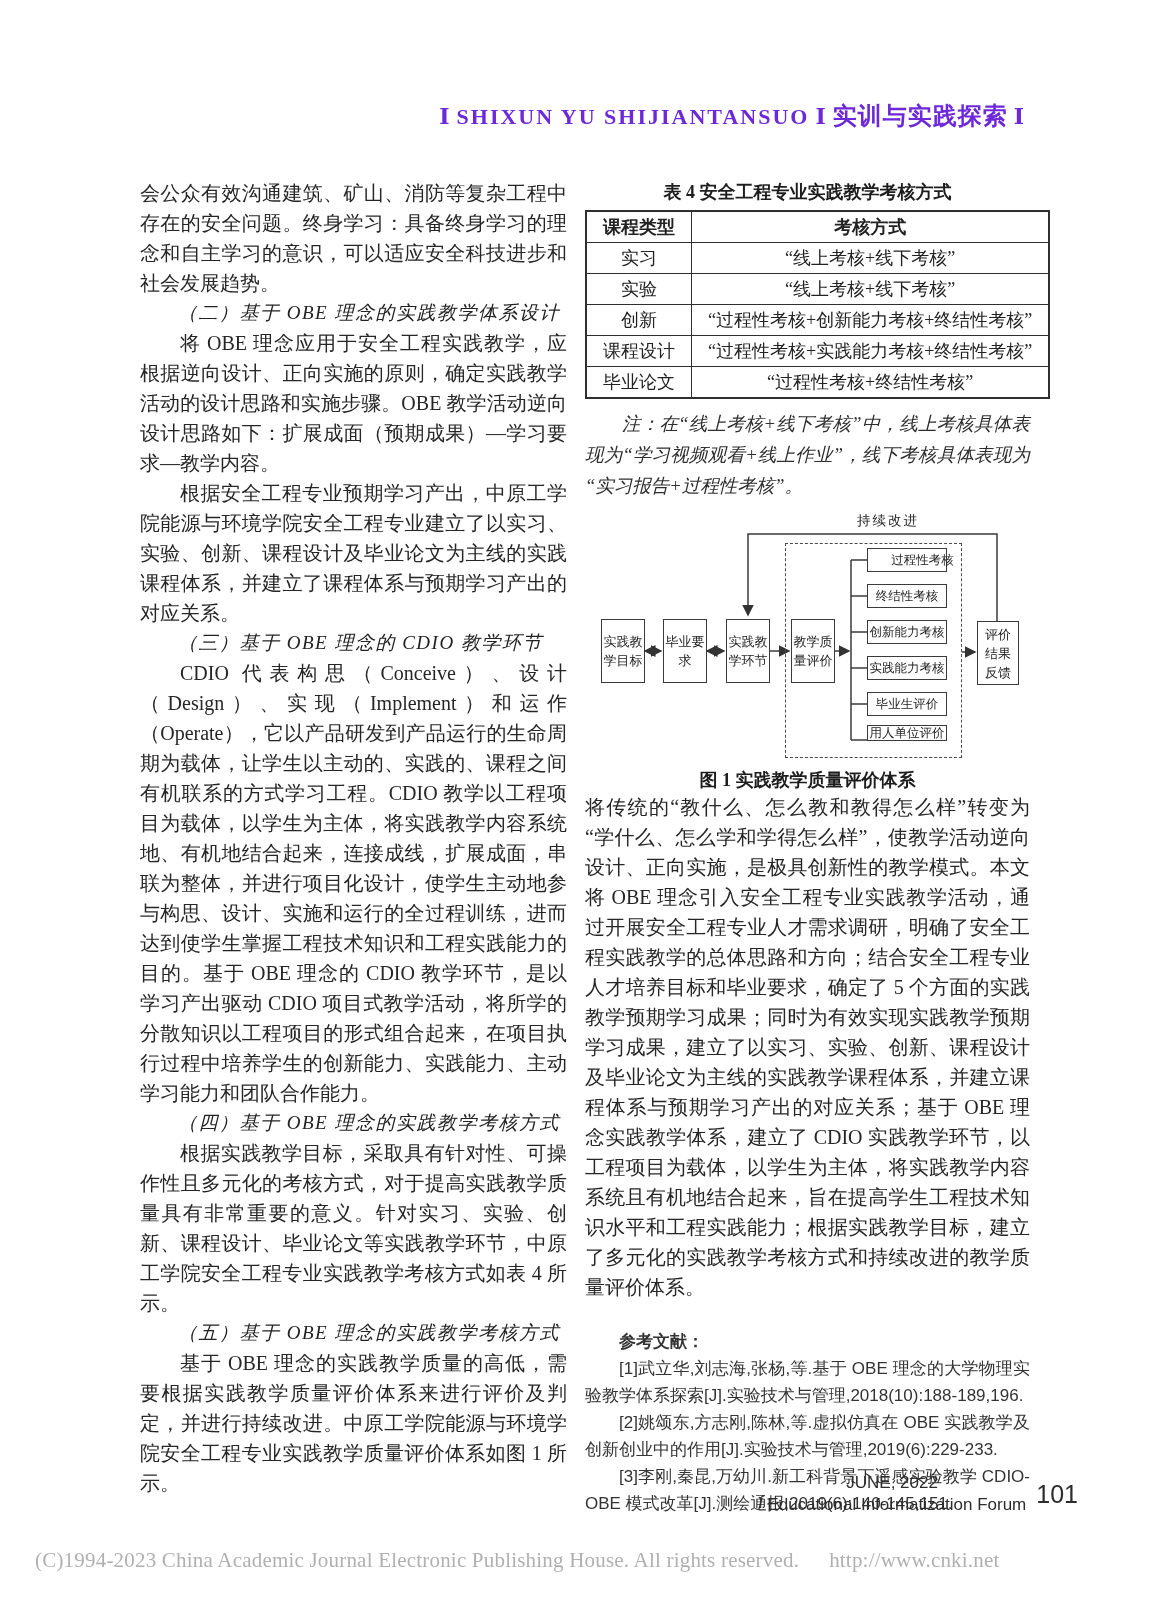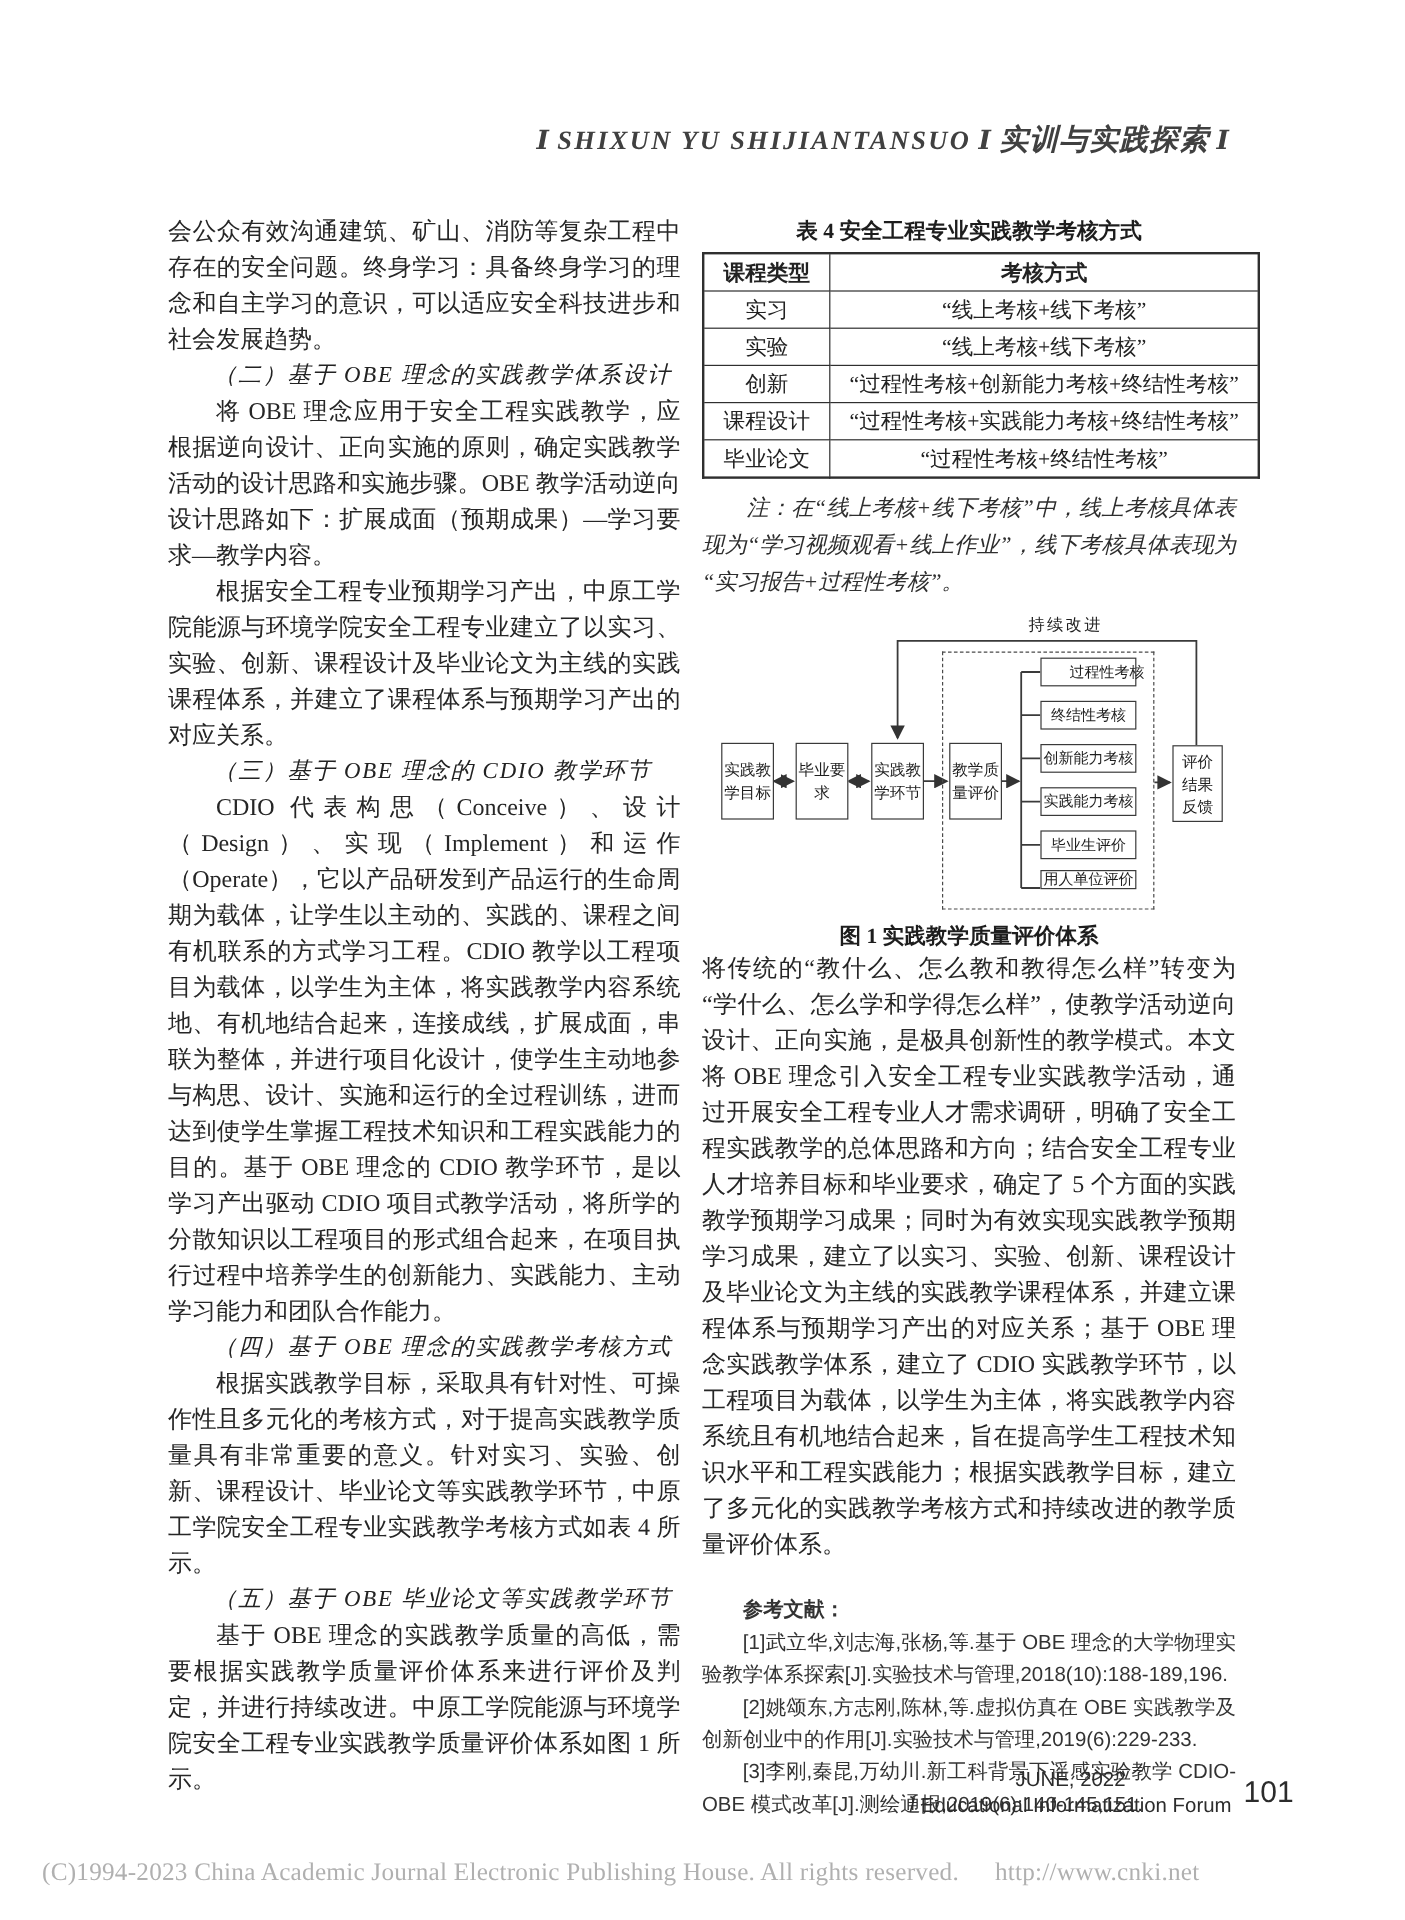--- a/index.html
+++ b/index.html
@@ -4,21 +4,21 @@
 <style>
   html,body{margin:0;padding:0;}
   body{
     width:1171px;height:1600px;position:relative;background:#ffffff;
     font-family:"Liberation Serif","DejaVu Serif",serif;color:#2b2b2b;
     overflow:hidden;
   }
   
   .header-line{
     position:absolute;top:100px;right:140px;
-    font-size:22px;color:#404040;white-space:nowrap;letter-spacing:1px;font-style:italic;
+    font-size:22px;color:#6d28d9;white-space:nowrap;letter-spacing:1px;
   }
   .header-line .latin{font-variant:small-caps;letter-spacing:2px;font-weight:600;}
   .header-line .sep{font-weight:700;padding:0 6px;}
   .header-line .cjk{font-weight:700;font-size:24px;}
   
   .columns{
     position:absolute;top:178px;left:140px;width:890px;
     display:flex;gap:18px;
   }
   .col-left{width:427px;}
@@ -105,21 +105,21 @@
 
   <div class="col-left">
     <p class="body noindent">会公众有效沟通建筑、矿山、消防等复杂工程中存在的安全问题。终身学习：具备终身学习的理念和自主学习的意识，可以适应安全科技进步和社会发展趋势。</p>
     <p class="heading">（二）基于 OBE 理念的实践教学体系设计</p>
     <p class="body">将 OBE 理念应用于安全工程实践教学，应根据逆向设计、正向实施的原则，确定实践教学活动的设计思路和实施步骤。OBE 教学活动逆向设计思路如下：扩展成面（预期成果）—学习要求—教学内容。</p>
     <p class="body">根据安全工程专业预期学习产出，中原工学院能源与环境学院安全工程专业建立了以实习、实验、创新、课程设计及毕业论文为主线的实践课程体系，并建立了课程体系与预期学习产出的对应关系。</p>
     <p class="heading">（三）基于 OBE 理念的 CDIO 教学环节</p>
     <p class="body">CDIO 代表构思（Conceive）、设计（Design）、实现（Implement）和运作（Operate），它以产品研发到产品运行的生命周期为载体，让学生以主动的、实践的、课程之间有机联系的方式学习工程。CDIO 教学以工程项目为载体，以学生为主体，将实践教学内容系统地、有机地结合起来，连接成线，扩展成面，串联为整体，并进行项目化设计，使学生主动地参与构思、设计、实施和运行的全过程训练，进而达到使学生掌握工程技术知识和工程实践能力的目的。基于 OBE 理念的 CDIO 教学环节，是以学习产出驱动 CDIO 项目式教学活动，将所学的分散知识以工程项目的形式组合起来，在项目执行过程中培养学生的创新能力、实践能力、主动学习能力和团队合作能力。</p>
     <p class="heading">（四）基于 OBE 理念的实践教学考核方式</p>
     <p class="body">根据实践教学目标，采取具有针对性、可操作性且多元化的考核方式，对于提高实践教学质量具有非常重要的意义。针对实习、实验、创新、课程设计、毕业论文等实践教学环节，中原工学院安全工程专业实践教学考核方式如表 4 所示。</p>
-    <p class="heading">（五）基于 OBE 毕业论文等实践教学环节</p>
+    <p class="heading">（五）基于 OBE 理念的实践教学考核方式</p>
     <p class="body">基于 OBE 理念的实践教学质量的高低，需要根据实践教学质量评价体系来进行评价及判定，并进行持续改进。中原工学院能源与环境学院安全工程专业实践教学质量评价体系如图 1 所示。</p>
 
   </div>
 
   <div class="col-right">
 
     <div>
       <p class="tbl-title">表 4 安全工程专业实践教学考核方式</p>
       <table class="assess">
         <tbody>

